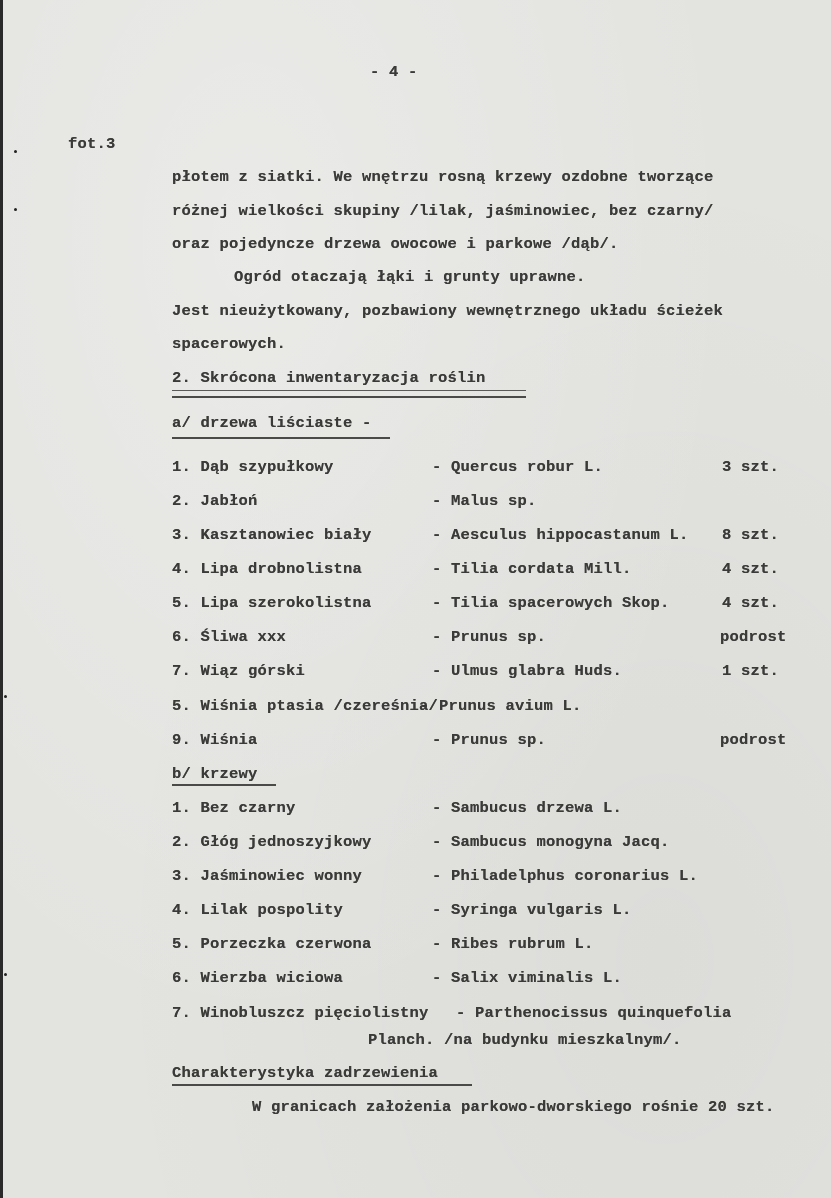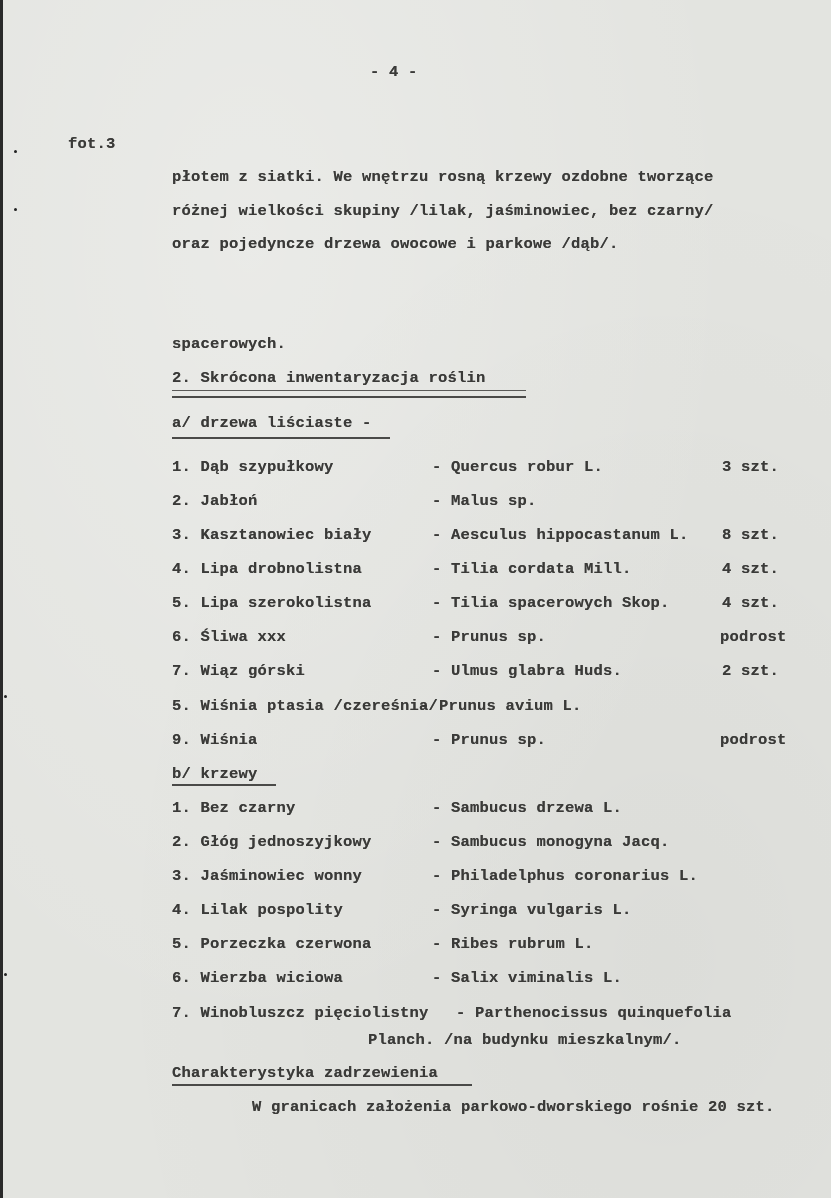--- a/index.html
+++ b/index.html
@@ -38,20 +38,22 @@
   <div class="dot" style="left:4px;top:695px"></div>
   <div class="dot" style="left:4px;top:973px"></div>
 
   <div class="t" style="left:370px;top:63px">- 4 -</div>
 
   <div class="t" style="left:68px;top:135px">fot.3</div>
 
   <div class="t" style="left:172px;top:168px">płotem z siatki. We wnętrzu rosną krzewy ozdobne tworzące</div>
   <div class="t" style="left:172px;top:202px">różnej wielkości skupiny /lilak, jaśminowiec, bez czarny/</div>
   <div class="t" style="left:172px;top:235px">oraz pojedyncze drzewa owocowe i parkowe /dąb/.</div>
+  <div class="t" style="left:234px;top:268px">Ogród otaczają łąki i grunty uprawne.</div>
+  <div class="t" style="left:172px;top:302px">Jest nieużytkowany, pozbawiony wewnętrznego układu ścieżek</div>
   <div class="t" style="left:172px;top:335px">spacerowych.</div>
 
   <div class="t" style="left:172px;top:369px">2. Skrócona inwentaryzacja roślin</div>
   <div class="ul2" style="left:172px;top:390px;width:354px"></div>
   <div class="ul" style="left:172px;top:396px;width:354px"></div>
 
   <div class="t" style="left:172px;top:414px">a/ drzewa liściaste -</div>
   <div class="ul" style="left:172px;top:437px;width:218px"></div>
 
   <div class="t" style="left:172px;top:458px">1. Dąb szypułkowy</div>
@@ -72,21 +74,21 @@
   <div class="t" style="left:172px;top:594px">5. Lipa szerokolistna</div>
   <div class="t" style="left:432px;top:594px">- Tilia spacerowych Skop.</div>
   <div class="t" style="left:722px;top:594px">4 szt.</div>
 
   <div class="t" style="left:172px;top:628px">6. Śliwa xxx</div>
   <div class="t" style="left:432px;top:628px">- Prunus sp.</div>
   <div class="t" style="left:720px;top:628px">podrost</div>
 
   <div class="t" style="left:172px;top:662px">7. Wiąz górski</div>
   <div class="t" style="left:432px;top:662px">- Ulmus glabra Huds.</div>
-  <div class="t" style="left:722px;top:662px">2 szt.</div>
+  <div class="t" style="left:722px;top:662px">1 szt.</div>
 
   <div class="t" style="left:172px;top:697px">5. Wiśnia ptasia /czereśnia/</div>
   <div class="t" style="left:420px;top:697px">- Prunus avium L.</div>
 
   <div class="t" style="left:172px;top:731px">9. Wiśnia</div>
   <div class="t" style="left:432px;top:731px">- Prunus sp.</div>
   <div class="t" style="left:720px;top:731px">podrost</div>
 
   <div class="t" style="left:172px;top:765px">b/ krzewy</div>
   <div class="ul" style="left:172px;top:784px;width:104px"></div>

